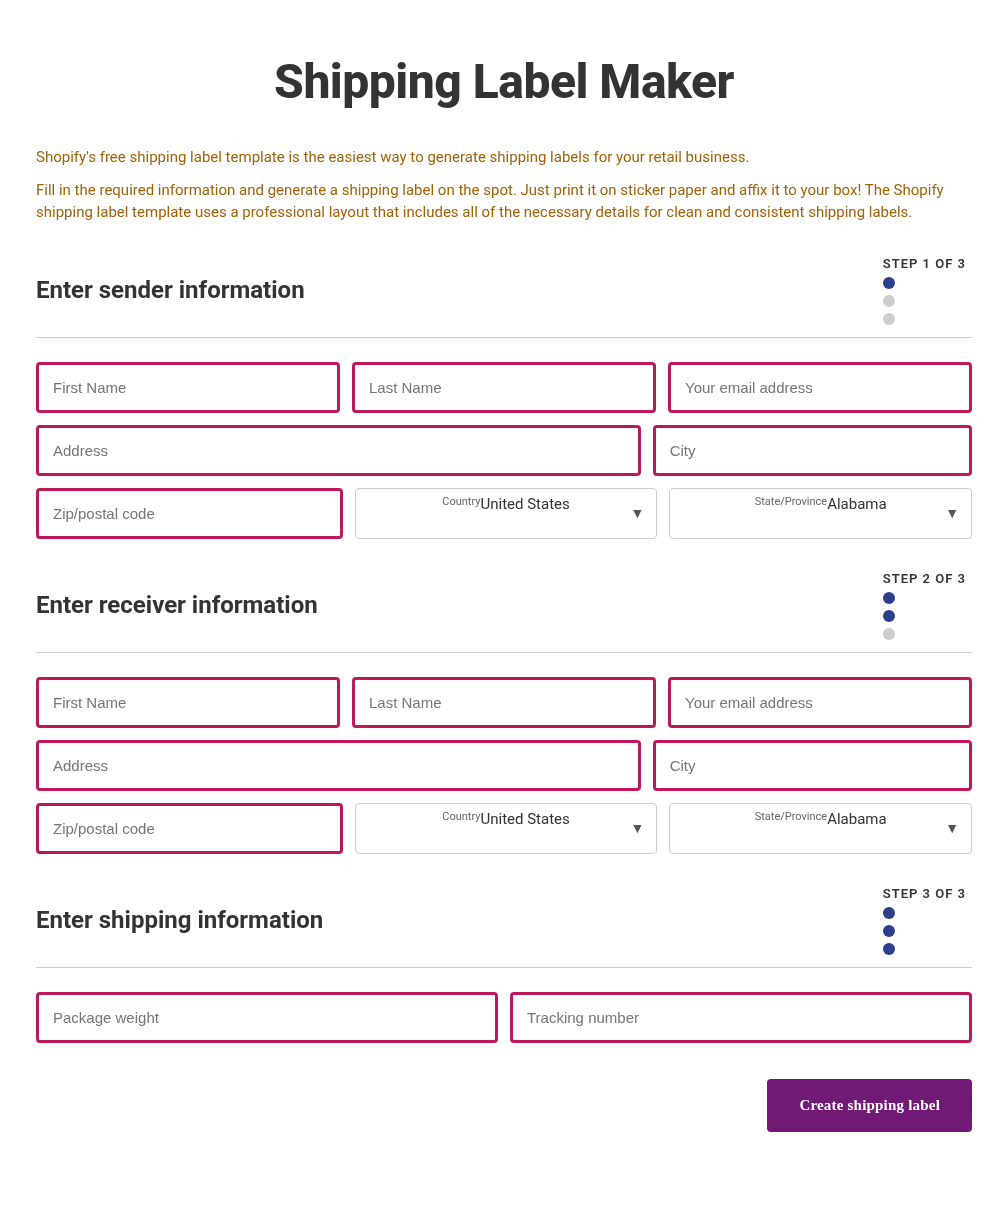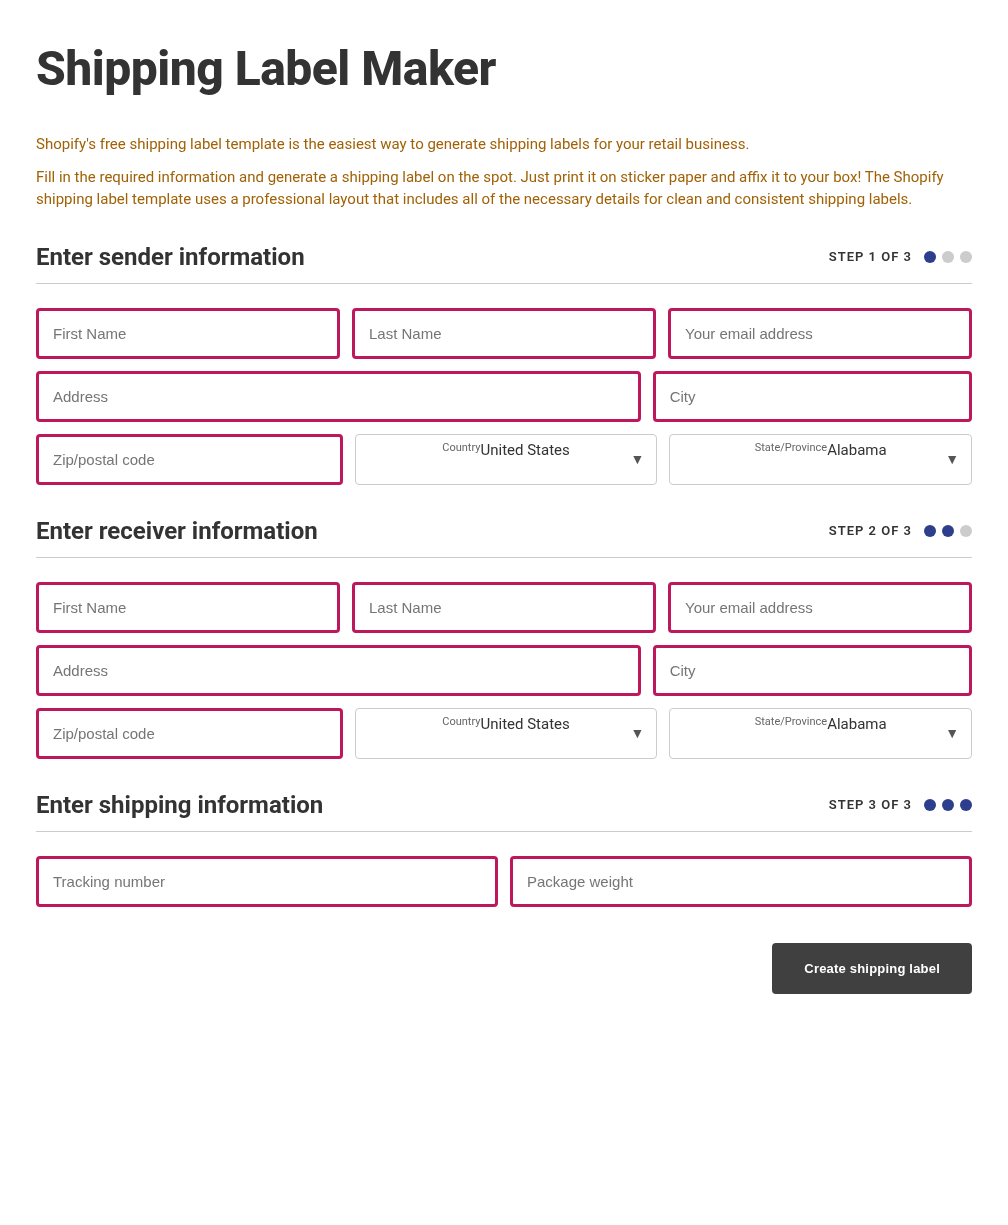--- a/index.html
+++ b/index.html
@@ -11,25 +11,26 @@
     body {
       font-family: -apple-system, BlinkMacSystemFont, "Segoe UI", Roboto, Helvetica, Arial, sans-serif;
       background: #fff;
       color: #333;
       width: 1008px;
       min-height: 1225px;
       padding: 40px 36px 60px 36px;
     }
 
     h1 {
-      text-align: left;
+      text-align: center;
       font-size: 48px;
       font-weight: 800;
       letter-spacing: -0.5px;
       margin-bottom: 36px;
+      margin-top: 13px;
     }
 
     .intro-text {
       font-size: 15px;
       color: #a16207;
       margin-bottom: 10px;
       line-height: 1.5;
     }
 
     .section {
@@ -43,22 +44,22 @@
       margin-bottom: 12px;
     }
 
     .section-title {
       font-size: 24px;
       font-weight: 700;
     }
 
     .step-indicator {
       display: flex;
-      align-items: center;
       gap: 6px;
+      flex-direction: column;
     }
 
     .step-label {
       font-size: 13px;
       font-weight: 600;
       letter-spacing: 1px;
       color: #333;
       margin-right: 6px;
     }
 
@@ -155,29 +156,30 @@
       flex: 1;
     }
 
     .create-btn-row {
       display: flex;
       justify-content: flex-end;
       margin-top: 36px;
     }
 
     .create-btn {
-      background-color: #404040;
+      background-color: #701a75;
       color: #fff;
       border: none;
       border-radius: 4px;
       padding: 18px 32px;
-      font-size: 13px;
+      font-size: 15px;
       font-weight: 600;
       cursor: pointer;
       letter-spacing: 0.2px;
+      font-family: Liberation Serif, serif;
     }
   </style>
 </head>
 <body>
 
 <h1>Shipping Label Maker</h1>
 
 <p class="intro-text">Shopify's free shipping label template is the easiest way to generate shipping labels for your retail business.</p>
 <p class="intro-text">Fill in the required information and generate a shipping label on the spot. Just print it on sticker paper and affix it to your box! The Shopify shipping label template uses a professional layout that includes all of the necessary details for clean and consistent shipping labels.</p>
 
@@ -291,21 +293,21 @@
     <div class="step-indicator">
       <span class="step-label">STEP 3 OF 3</span>
       <span class="step-dot active"></span>
       <span class="step-dot active"></span>
       <span class="step-dot active"></span>
     </div>
   </div>
   <hr class="section-divider">
   <div class="form-grid">
     <div class="form-row">
+      <input class="form-input" type="text" placeholder="Package weight" style="">
       <input class="form-input" type="text" placeholder="Tracking number" style="">
-      <input class="form-input" type="text" placeholder="Package weight" style="">
     </div>
   </div>
 </div>
 
 <div class="create-btn-row">
   <button class="create-btn">Create shipping label</button>
 </div>
 
 </body></html>

